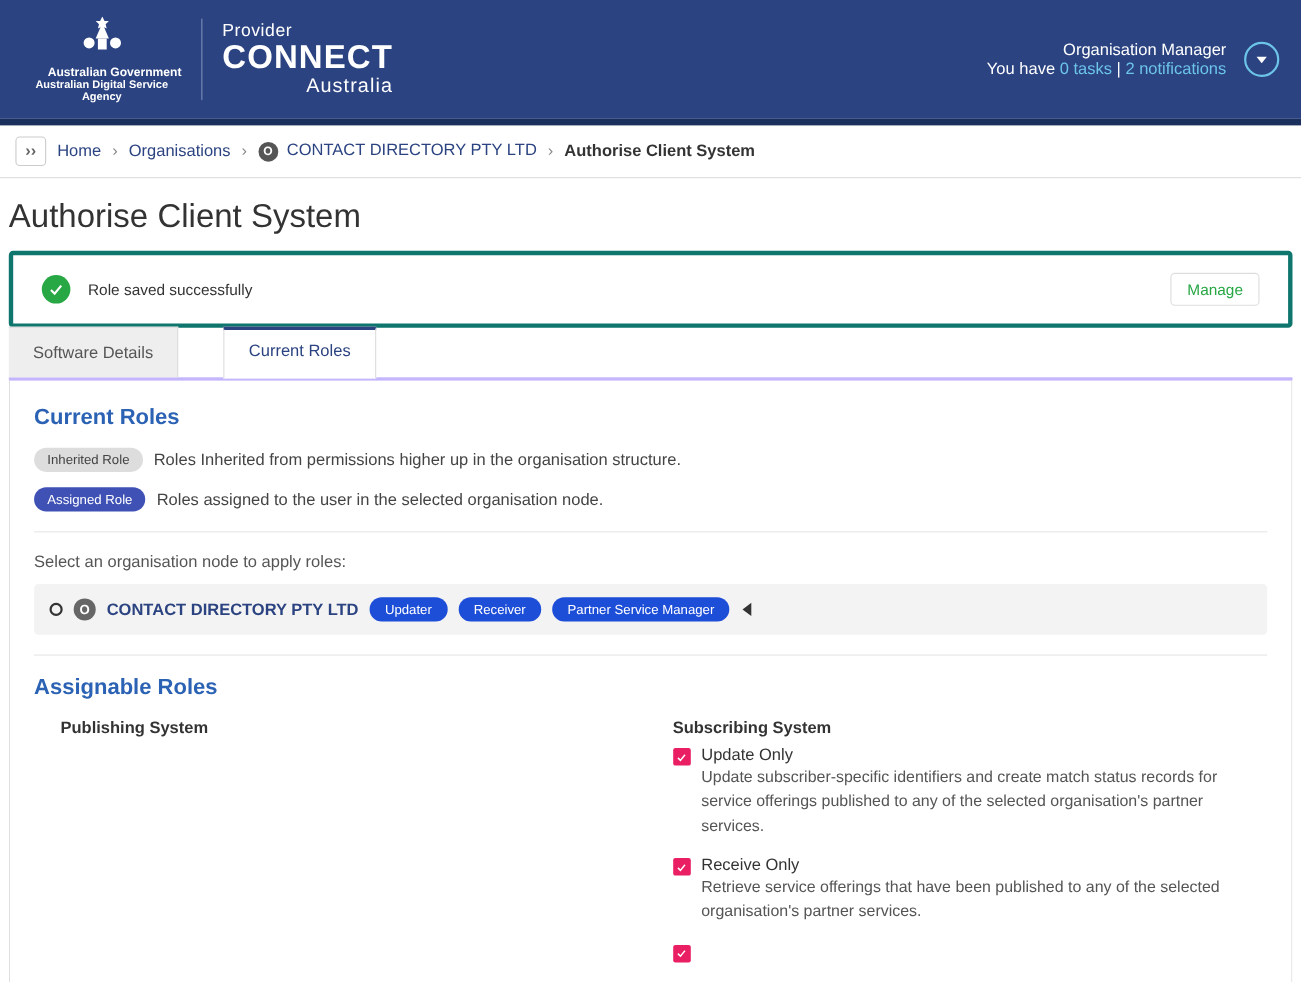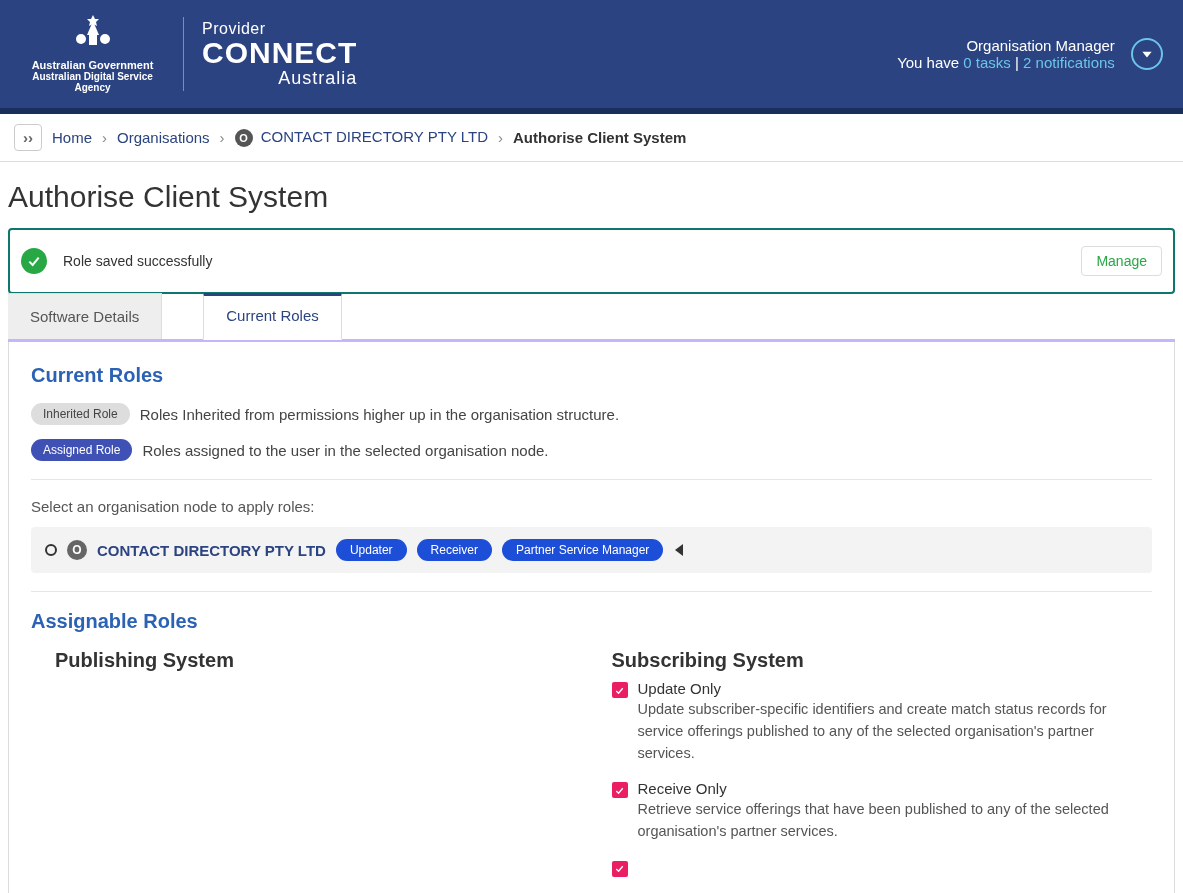--- a/index.html
+++ b/index.html
@@ -2,21 +2,21 @@
 <html><head>
 <meta charset="utf-8">
 <style>
   * { box-sizing: border-box; margin: 0; padding: 0; }
   body { font-family: "Segoe UI", Arial, sans-serif; color: #333; font-size: 14px; background: #fff; }
   
   .header { background: #2b4380; height: 108px; display: flex; align-items: center; padding: 0 20px; justify-content: space-between; }
   .header-left { display: flex; align-items: center; gap: 18px; }
   .gov-logo { width: 145px; color: #fff; text-align: center; }
   .gov-logo .crest { font-size: 40px; line-height: 1; }
-  .gov-logo .line1 { font-size: 11px; font-weight: bold; margin-top: 2px; }
+  .gov-logo .line1 { font-size: 11px; font-weight: bold; margin-top: 2px; text-align: right; }
   .gov-logo .line2 { font-size: 10px; font-weight: bold; }
   .vdiv { width: 1px; height: 74px; background: #7a8db8; }
   .pca-logo { color: #fff; }
   .pca-logo .line-top { font-size: 16px; font-weight: 500; letter-spacing: 0.5px; position: relative; }
   .pca-logo .connect { font-size: 30px; font-weight: 800; letter-spacing: 1px; line-height: 1; }
   .pca-logo .aus { text-align: right; font-size: 18px; font-weight: 400; letter-spacing: 1px; }
   .header-right { text-align: right; color: #fff; font-size: 15px; }
   .header-right .role { font-weight: 400; }
   .header-right .tasks-link, .header-right .notif-link { color: #6cc4e8; text-decoration: none; }
   .dropdown-circle { display: inline-flex; vertical-align: middle; margin-left: 12px; width: 32px; height: 32px; border: 2px solid #6cc4e8; border-radius: 50%; align-items: center; justify-content: center; }
@@ -27,21 +27,21 @@
   .breadcrumb-bar { border-bottom: 1px solid #ddd; padding: 10px 14px; display: flex; align-items: center; gap: 10px; font-size: 15px; }
   .expand-btn { border: 1px solid #ccc; border-radius: 4px; padding: 4px 8px; color: #666; font-weight: bold; cursor: pointer; background: #fff; }
   .breadcrumb-bar a { color: #2b4380; text-decoration: none; }
   .breadcrumb-bar .sep { color: #888; }
   .org-badge { display: inline-flex; width: 18px; height: 18px; border-radius: 50%; background: #555; color: #fff; font-size: 11px; font-weight: bold; align-items: center; justify-content: center; margin-right: 4px; }
   .breadcrumb-bar .current { font-weight: 700; color: #333; }
   
   .page-wrap { padding: 8px 8px 20px 8px; }
   .page-title { font-size: 30px; font-weight: 400; margin: 10px 0 14px 0; }
   
-  .alert { border: 2px solid #0f766e; border-radius: 4px; padding: 16px 11px; display: flex; align-items: center; justify-content: space-between; }
+  .alert { border: 4px solid #0f766e; border-radius: 4px; padding: 16px 26px; display: flex; align-items: center; justify-content: space-between; }
   .alert-left { display: flex; align-items: center; gap: 16px; }
   .check-icon { width: 26px; height: 26px; border-radius: 50%; background: #28a745; display: flex; align-items: center; justify-content: center; }
   .check-icon svg { width: 16px; height: 16px; stroke: #fff; stroke-width: 3; fill: none; }
   .alert-close { border: 1px solid #ddd; border-radius: 4px; background: #fff; color: #28a745; padding: 6px 14px; cursor: pointer; font-size: 14px; }
   
   .tabs { display: flex; border-bottom: 3px solid #c4b5fd; margin-top: -1px; gap: 41px; }
   .tab { padding: 14px 22px; font-size: 15px; color: #555; background: #eee; cursor: pointer; border: 1px solid #ddd; border-bottom: none; }
   .tab.active { background: #fff; color: #2b4380; border-top: 3px solid #2b4380; border-left: 1px solid #ddd; border-right: 1px solid #ddd; border-bottom: 1px solid #fff; margin-bottom: -1px; padding-top: 11px; }
   .tab:not(.active) { border-left: none; }
   
@@ -58,21 +58,21 @@
   .instruction { font-size: 15px; color: #555; margin-bottom: 12px; }
   .node-row { background: #f3f3f3; border-radius: 4px; padding: 12px 14px; display: flex; align-items: center; gap: 10px; }
   .radio-circle { width: 12px; height: 12px; border: 2px solid #333; border-radius: 50%; }
   .node-badge { display: inline-flex; width: 20px; height: 20px; border-radius: 50%; background: #666; color: #fff; font-size: 12px; font-weight: bold; align-items: center; justify-content: center; }
   .node-name { color: #2b4380; font-weight: 600; font-size: 15px; }
   .role-chip { background: #1d4ed8; color: #fff; padding: 4px 14px; border-radius: 14px; font-size: 12px; text-align: right; }
   .caret-left { width: 0; height: 0; border-top: 6px solid transparent; border-bottom: 6px solid transparent; border-right: 8px solid #333; margin-left: 2px; }
   
   .assignable-grid { display: flex; gap: 40px; margin-top: 10px; }
   .col { flex: 1; }
-  .col-title { font-weight: 700; font-size: 20px; margin-bottom: 8px; margin-left: 24px;}
+  .col-title { font-weight: 700; font-size: 15px; margin-bottom: 8px; margin-left: 24px;}
   .no-roles { font-style: italic; color: #444; margin-left: 24px;}
   
   .role-item { display: flex; gap: 10px; margin-bottom: 16px; }
   .checkbox { width: 16px; height: 16px; background: #e91e63; border-radius: 2px; display: flex; align-items: center; justify-content: center; flex-shrink: 0; margin-top: 2px; }
   .checkbox svg { width: 11px; height: 11px; stroke: #fff; stroke-width: 3; fill: none; }
   .role-text .role-name { font-weight: 400; font-size: 15px; }
   .role-text .role-desc { color: #555; font-size: 14.5px; margin-top: 2px; line-height: 1.5; }
 </style>
 </head>
 <body>

